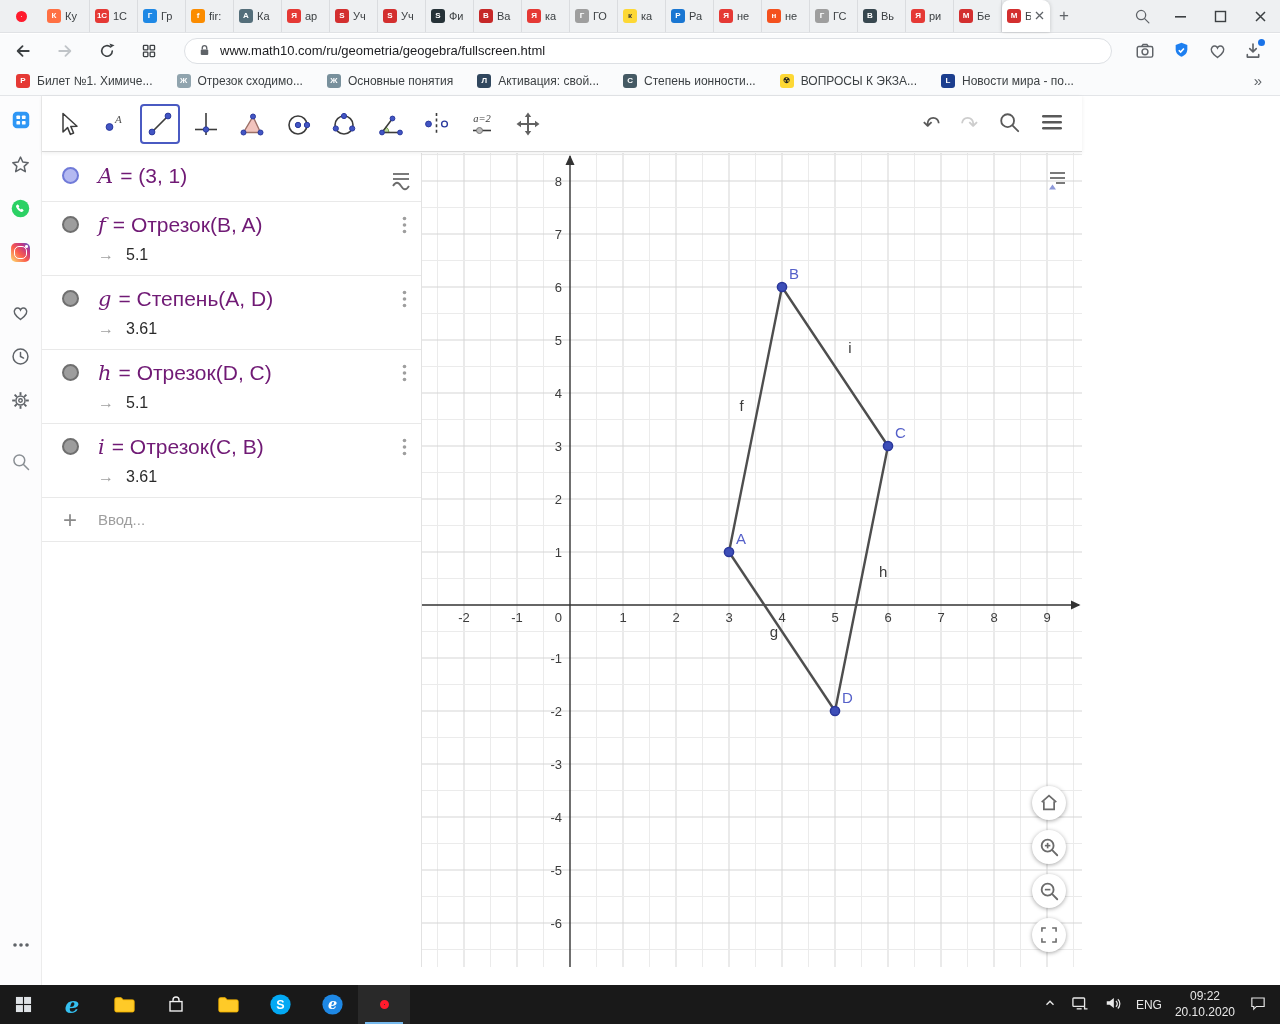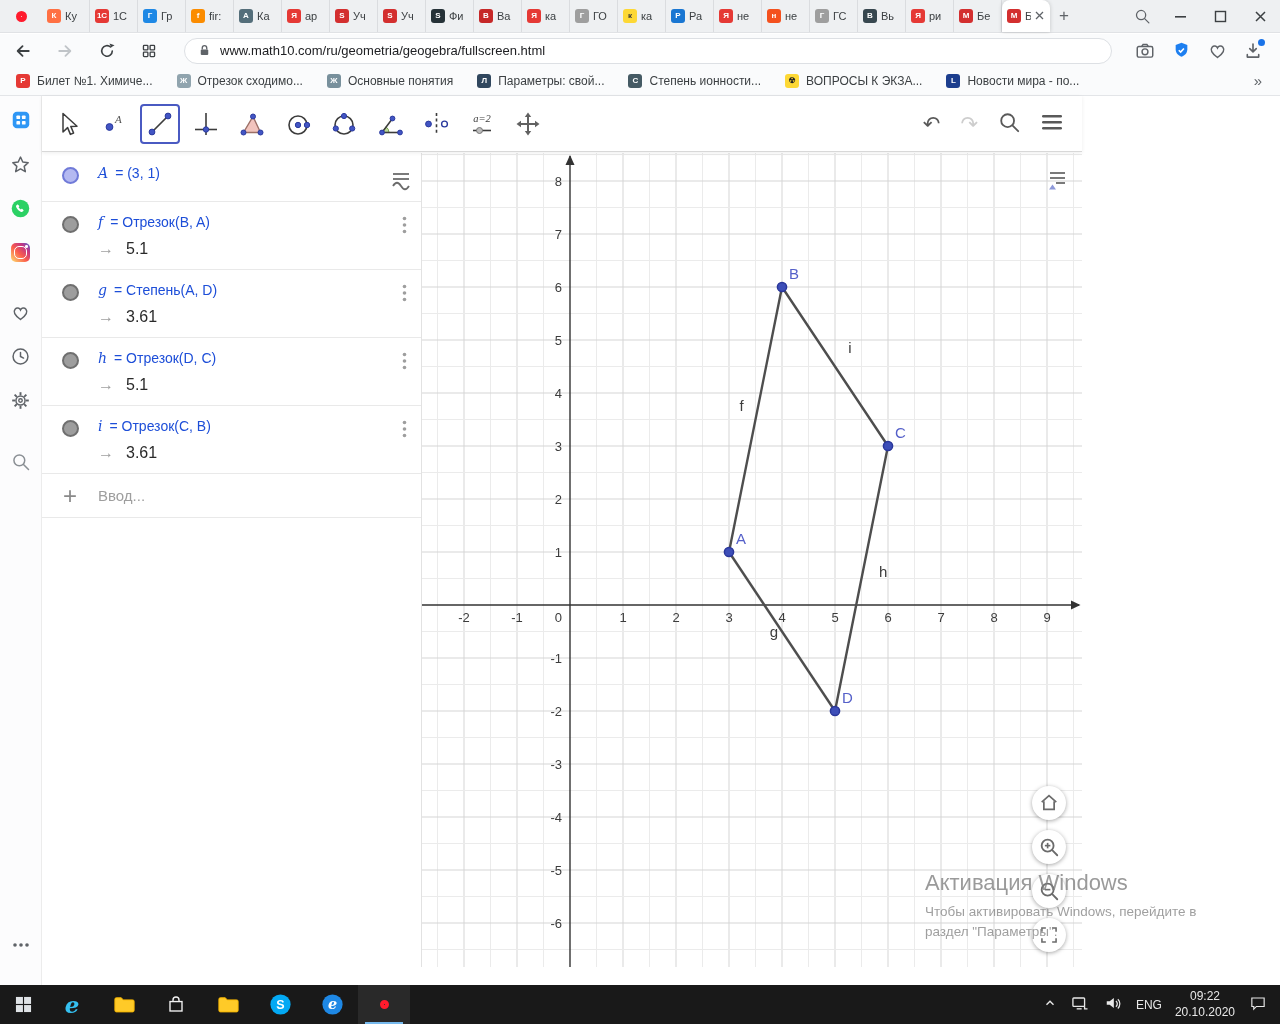--- a/index.html
+++ b/index.html
@@ -51,21 +51,21 @@
   .tool{width:40px;height:40px;border-radius:4px;display:flex;align-items:center;justify-content:center;border:2px solid transparent;background:#fff}
   .tool.selected{border-color:#4a5ac2}
   .gg-tb-right{margin-left:auto;display:flex;align-items:center;gap:20px;padding-right:12px}
   .undo{font-size:21px;color:#595959;line-height:1}
   .redo{font-size:21px;color:#cdcdcd;line-height:1}
   .gg-body{position:absolute;top:57px;left:0;right:0;bottom:0;display:flex}
   .algebra{width:380px;border-right:1px solid #e2e2e2;position:relative;background:#fff}
   .arow{display:flex;position:relative;border-bottom:1px solid #e9e9e9;padding:11px 26px 11px 0;min-height:49px}
   .toggle-col{width:56px;display:flex;justify-content:center;flex:none;padding-top:3px}
   .toggle{width:17px;height:17px;border-radius:50%;border:2.5px solid #888;background:#bbb}
-  .aline1{font-size:14px;color:#1d4ed8}
+  .aline1{font-size:21px;color:#701a75}
   .aname{font-family:"DejaVu Serif",serif;font-style:italic;margin-right:7px}
   .aline2{margin-top:9px;font-size:16px;color:#2a2a2a;display:flex;gap:12px}
   .aarrow{color:#9e9e9e}
   .kebab{position:absolute;right:10px;top:13px;width:14px;height:20px;display:flex;align-items:center;justify-content:center}
   .alg-menu{position:absolute;top:13px;right:6px;width:28px;height:28px;display:flex;align-items:center;justify-content:center;background:#fff}
   .input-row{display:flex;align-items:center;border-bottom:1px solid #e9e9e9;min-height:44px}
   .plus{width:56px;text-align:center;font-size:24px;color:#8a8a8a;font-weight:400;flex:none}
   .ph{font-size:15px;color:#9e9e9e}
   .graphics{flex:1;position:relative;overflow:hidden}
   #plot{position:absolute;left:0;top:0}
@@ -310,21 +310,21 @@
       <span class="bm">
         <span class="favicon" style="background: rgb(144, 164, 174);">Ж</span>
         <span>Отрезок сходимо...</span>
       </span>
       <span class="bm">
         <span class="favicon" style="background: rgb(120, 144, 156);">Ж</span>
         <span>Основные понятия</span>
       </span>
       <span class="bm">
         <span class="favicon" style="background: rgb(48, 71, 94);">Л</span>
-        <span>Параметры: свой...</span>
+        <span>Активация: свой...</span>
       </span>
       <span class="bm">
         <span class="favicon" style="background: rgb(69, 90, 100);">С</span>
         <span>Степень ионности...</span>
       </span>
       <span class="bm">
         <span class="favicon" style="background: rgb(253, 216, 53); color: rgb(34, 34, 34);">☢</span>
         <span>ВОПРОСЫ К ЭКЗА...</span>
       </span>
       <span class="bm">
@@ -757,24 +757,20 @@
           <span class="zbtn" style="top:765px">
               <svg width="22" height="22" viewBox="0 0 28 28">
                 <path d="M5 10 V5 H10 M18 5 H23 V10 M23 18 V23 H18 M10 23 H5 V18" stroke="#6b6b6b" stroke-width="2" fill="none"></path>
               </svg>
             </span>
         </div>
       </div>
     </div>
   </div>
 
-  <div class="watermark">
-    <div class="wm1">Активация Windows</div>
-    <div class="wm2"><span>Чтобы активировать Windows, перейдите в</span><br><span>раздел "Параметры".</span></div>
-  </div>
 
   <footer class="taskbar">
     <div class="start">
         <svg width="17" height="17" viewBox="0 0 18 18">
           <g fill="#dfe3e6">
             <rect x="1" y="1" width="7.4" height="7.4"></rect>
             <rect x="9.6" y="1" width="7.4" height="7.4"></rect>
             <rect x="1" y="9.6" width="7.4" height="7.4"></rect>
             <rect x="9.6" y="9.6" width="7.4" height="7.4"></rect>
           </g>

